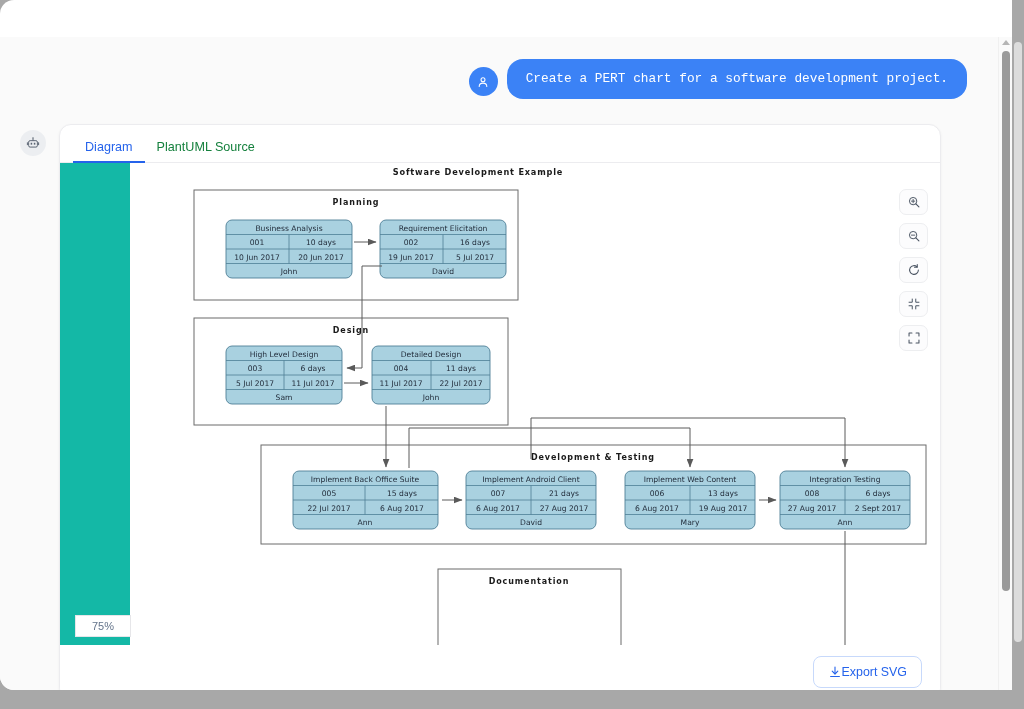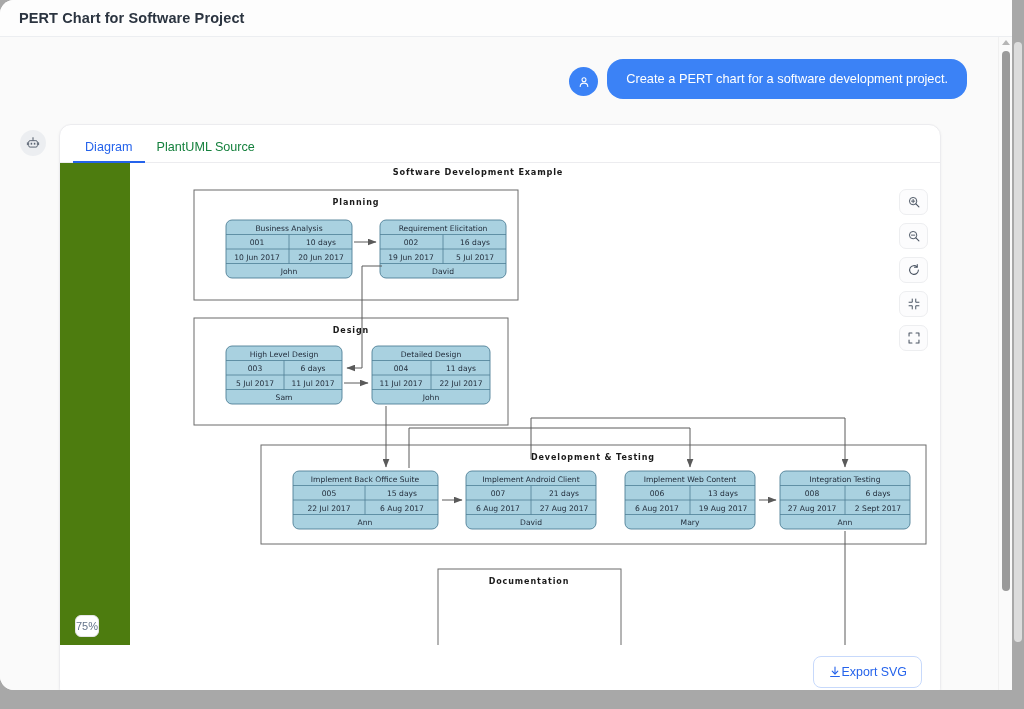--- a/index.html
+++ b/index.html
@@ -72,21 +72,21 @@
     width: 8px; height: 600px;
     background: #dcdcdc;
     border-radius: 4px;
   }
 
   
   #chatrow {
     position: absolute; left: 0; top: 22px;
     width: 985px;
     display: flex; justify-content: flex-end; align-items: flex-start;
-    gap: 9px; padding-right: 18px;
+    gap: 9px; padding-right: 18px; font-family: Liberation Mono, monospace;
   }
   .avatar {
     width: 29px; height: 29px; border-radius: 50%;
     background: #3b82f6;
     display: flex; align-items: center; justify-content: center;
     flex: 0 0 auto; margin-top: 8px;
   }
   .bubble {
     background: #3b82f6;
     color: #ffffff;
@@ -132,38 +132,38 @@
   .tab.active { color: #2563eb; text-align: center; }
   .tab.active:after {
     content: ""; position: absolute; left: 0; right: 0; bottom: -1px;
     height: 2px; background: #2563eb;
   }
 
   
   #canvas {
     position: absolute; left: 0; top: 38px;
     width: 882px; height: 484px;
-    background: #4d7c0f;
+    background: #14b8a6;
     overflow: hidden;
     text-decoration: underline;
   }
   #canvas .paper {
     position: absolute; left: 70px; top: 0;
     width: 812px; height: 484px;
     background: #ffffff;
   }
 
   
   #zoombadge {
     position: absolute; left: 15px; bottom: 10px;
     background: #ffffff;
     border: 1px solid #e6e6e9;
-    border-radius: 6px;
+    border-radius: 0;
     font-size: 11px; color: #64748b;
-    padding: 4px 0;
+    padding: 4px 16px;
     z-index: 6;
   }
 
   
   #controls {
     position: absolute; right: 14px; top: 26px;
     display: flex; flex-direction: column; gap: 8px;
     z-index: 6;
   }
   .ctrlbtn {
@@ -202,23 +202,20 @@
     border-radius: 8px;
     padding: 8px 14px;
     cursor: pointer;
   }
 </style>
 </head>
 <body>
 
 <div id="app">
 
-  <div id="titlebar">
-    <span class="title">PERT Chart for Software Project</span>
-  </div>
 
   <div id="scrollarea">
 
     <div id="chatrow">
       <div class="avatar">
         <svg width="14" height="14" viewBox="0 0 24 24">
           <circle cx="12" cy="8" r="3.4" fill="none" stroke="#ffffff" stroke-width="1.8"></circle>
           <path d="M5.5 19.5c0-3.6 2.9-5.6 6.5-5.6s6.5 2 6.5 5.6" fill="none" stroke="#ffffff" stroke-width="1.8" stroke-linecap="round"></path>
         </svg>
       </div>

